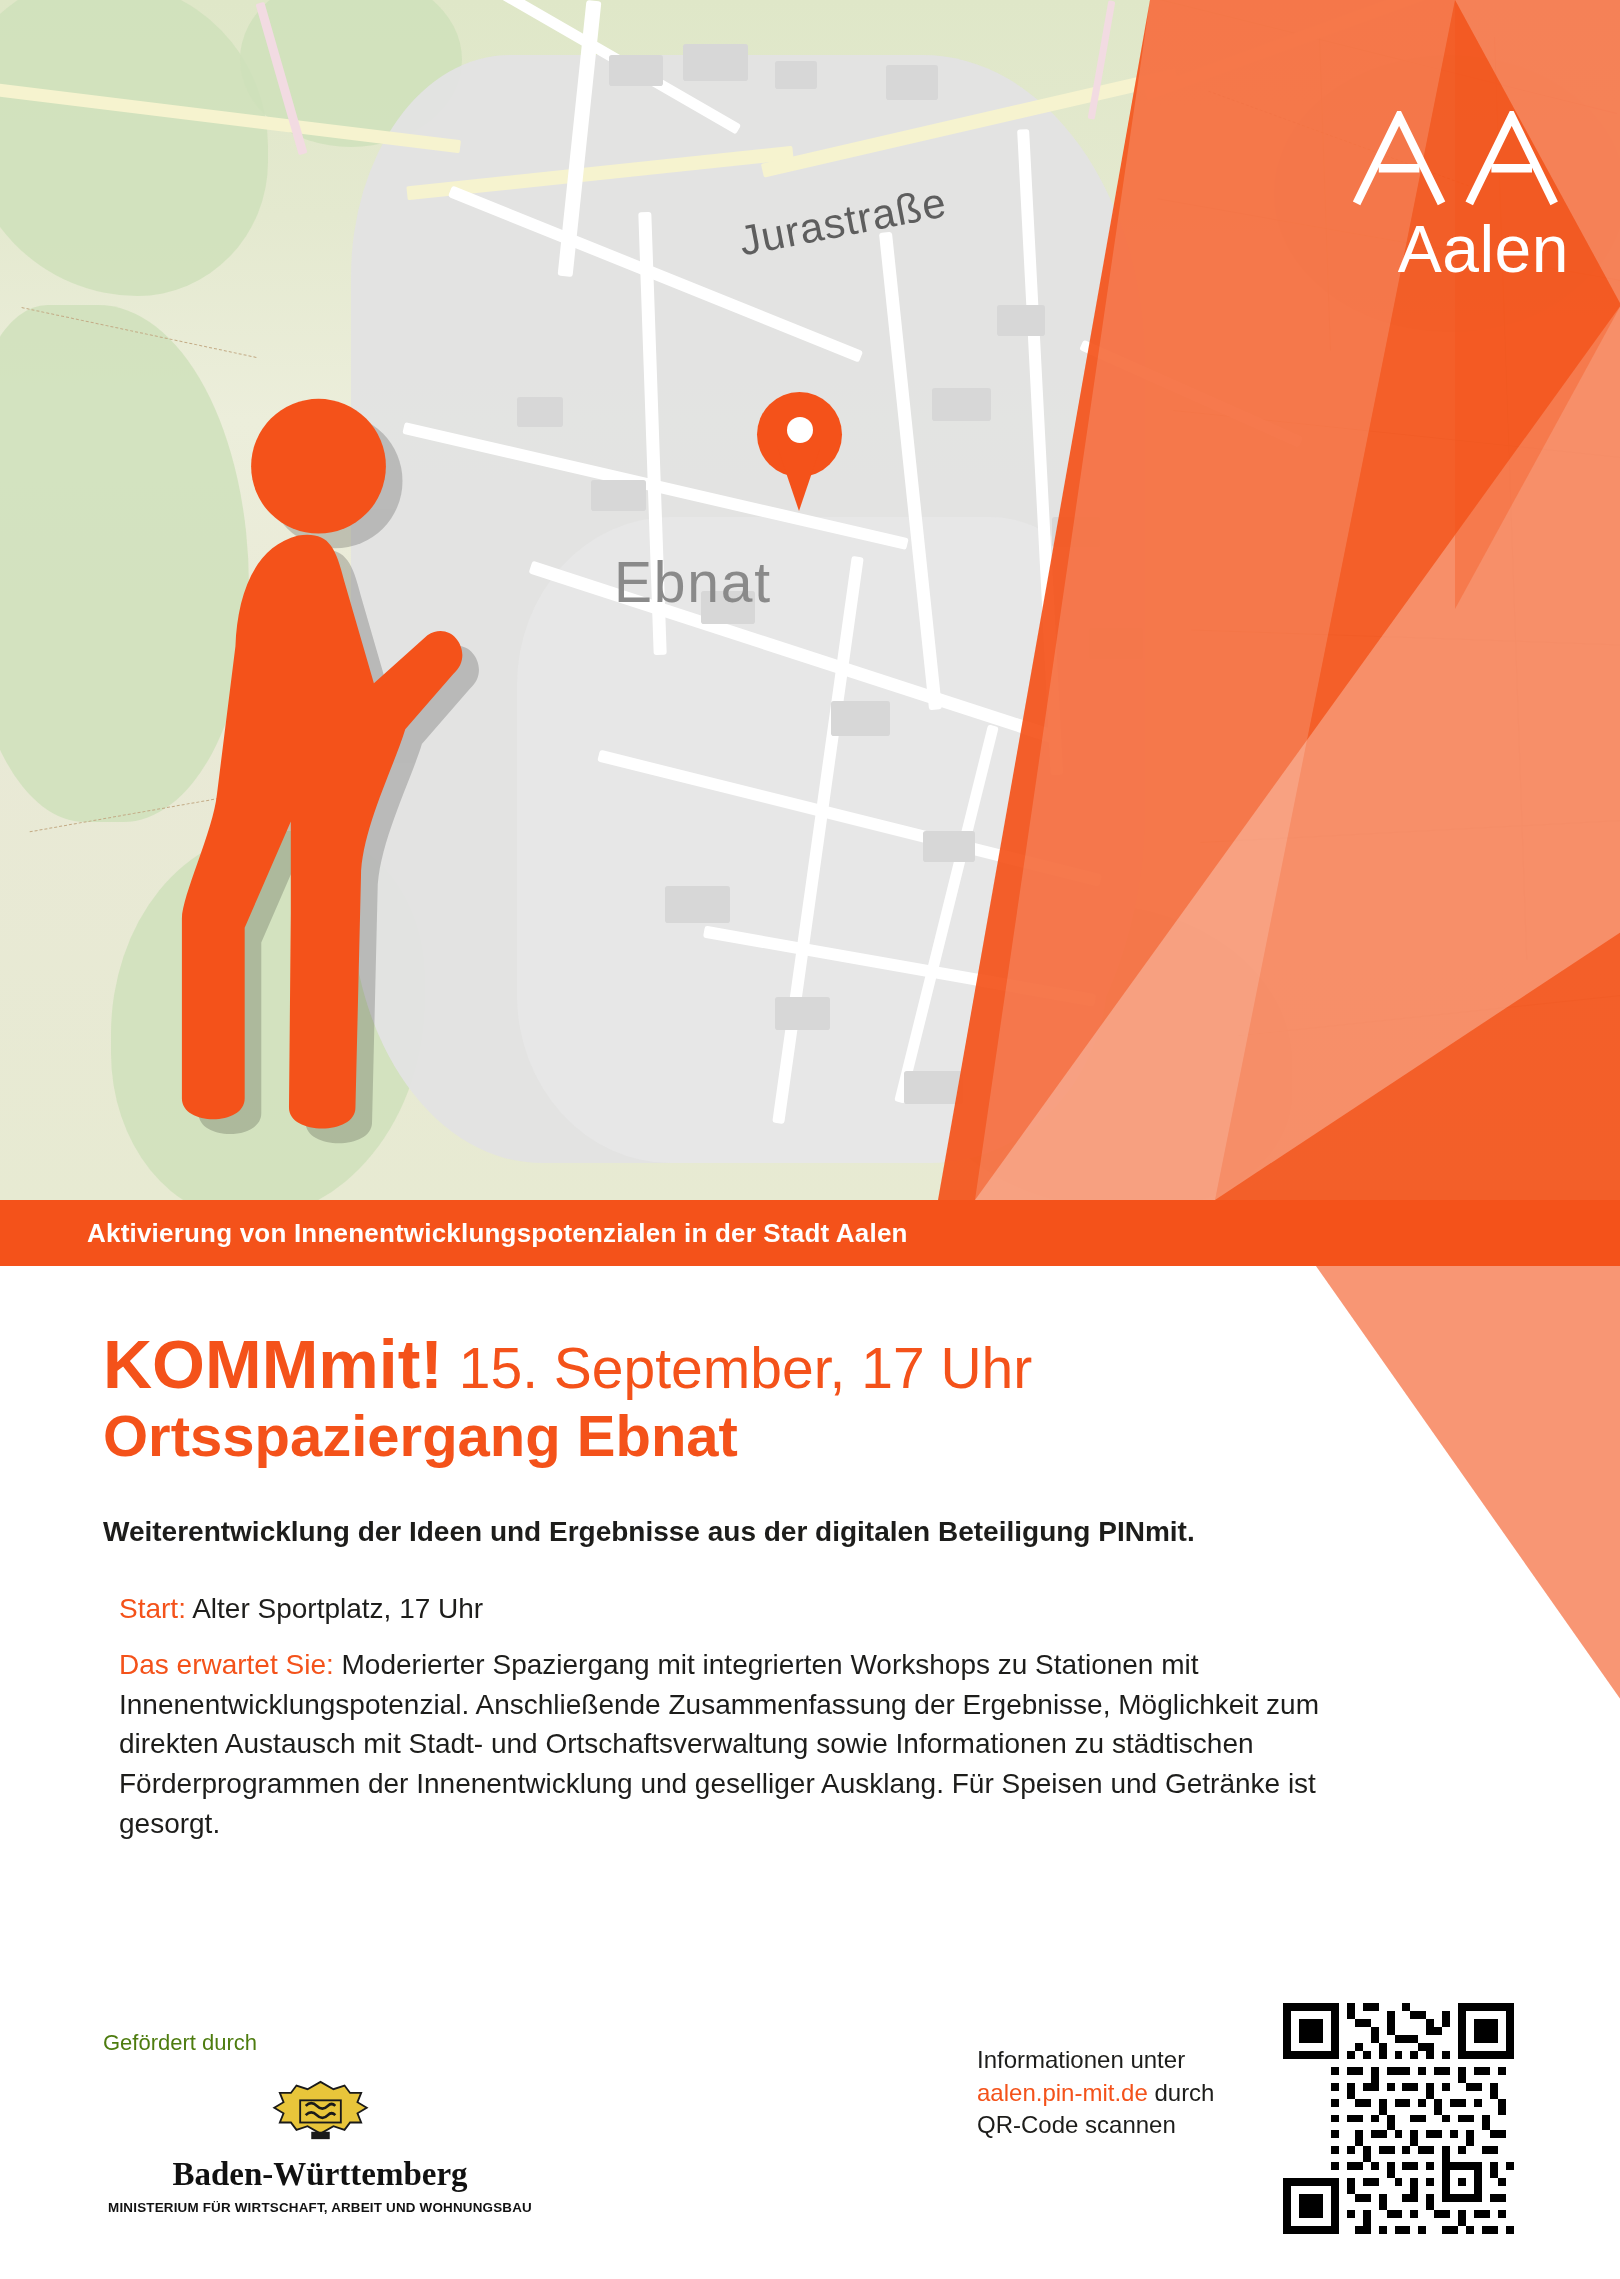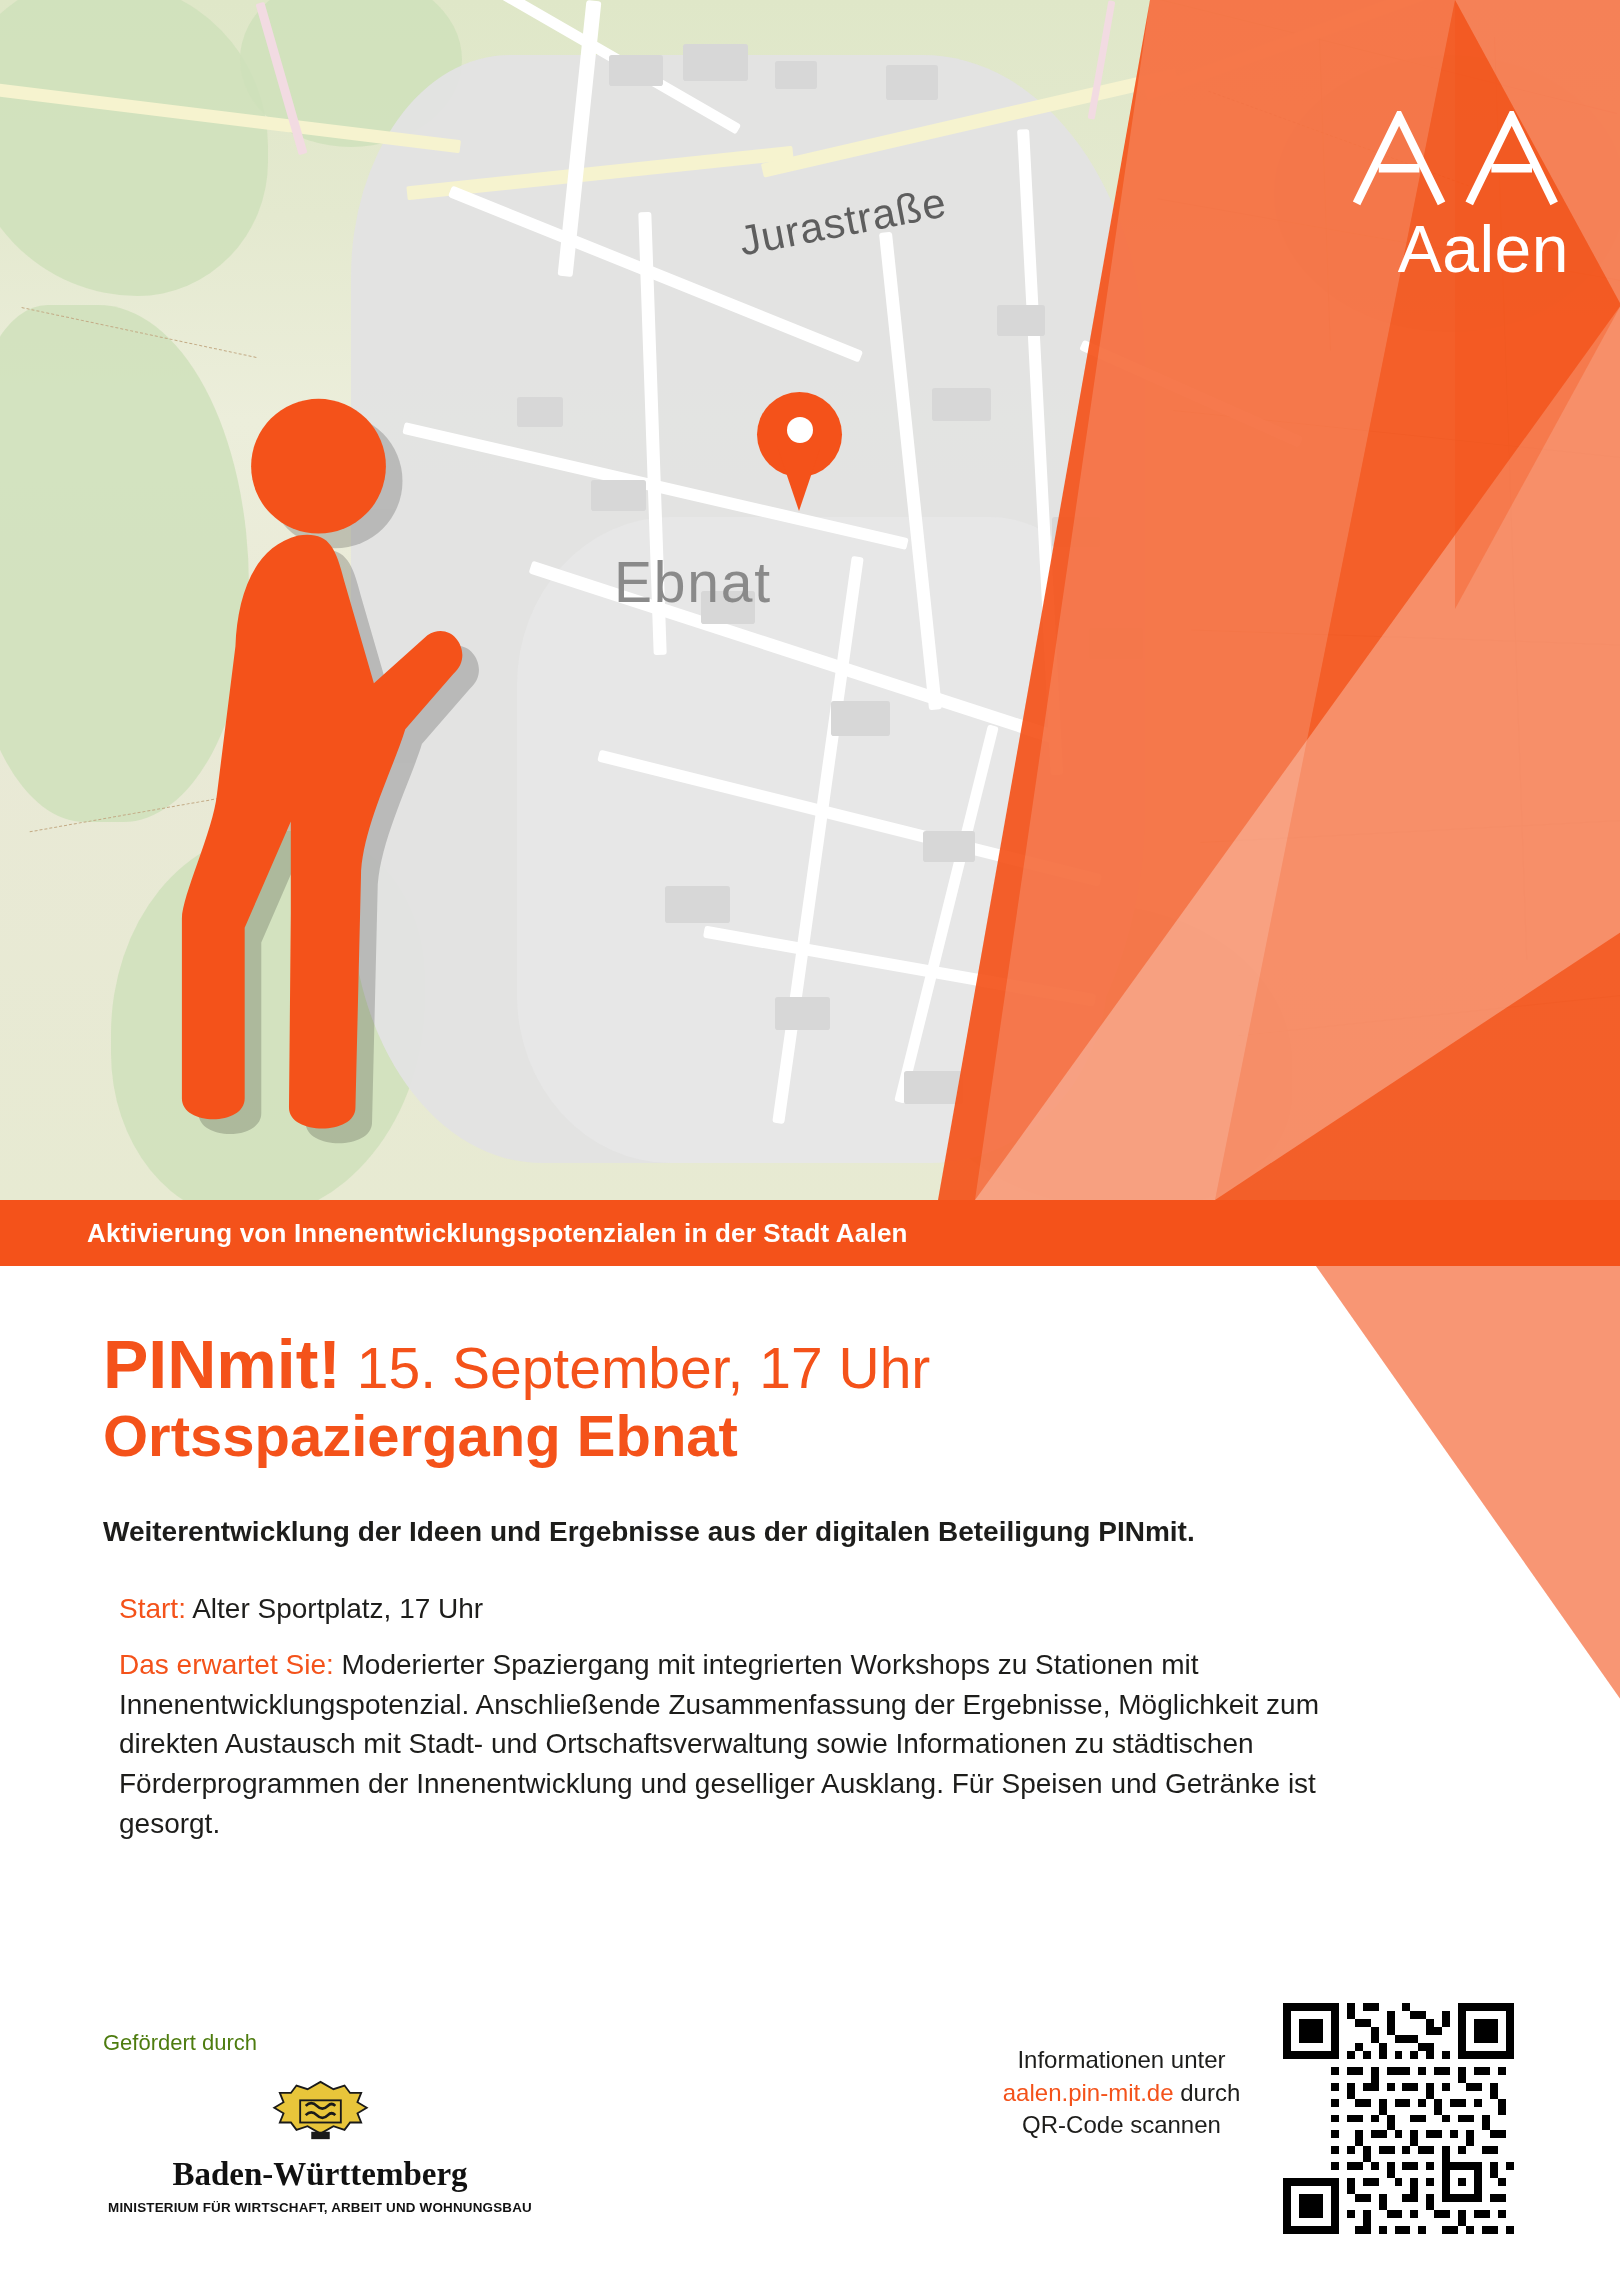--- a/index.html
+++ b/index.html
@@ -135,22 +135,22 @@
   .funding{position:absolute;left:103px;top:2030px;width:554px;}
   .funding-label{font-size:22px;color:#4d7c0f;}
   .bw{margin-top:24px;text-align:center;width:434px;}
   .bw-crest{width:111px;height:61px;margin:0 auto;}
   .bw-name{font-family:"Liberation Serif", serif;font-weight:bold;font-size:33px;color:#111;margin-top:15px;}
   .bw-min{font-size:13.4px;color:#111;letter-spacing:0.2px;margin-top:6.5px;font-weight:bold;}
 
   
   .qr-block{position:absolute;left:969px;top:2003px;width:572px;height:231px;}
   .qr-text{
-    position:absolute;left:0;top:41px;width:305px;
-    font-size:24px;line-height:1.36;color:#1d1d1b;text-align:center;
+    position:absolute;left:8px;top:41px;width:305px;
+    font-size:24px;line-height:1.36;color:#1d1d1b;text-align:left;
   }
   .qr-text .link{color:#f4521a;}
   .qr-img{position:absolute;left:314px;top:0;width:231px;height:231px;background:#fff;}
   .qr-img svg{display:block;}
 </style>
 </head>
 <body>
 
 <div class="poster">
 
@@ -267,21 +267,21 @@
     <span>Aktivierung von Innenentwicklungspotenzialen in der Stadt Aalen</span>
   </div>
 
   <div class="wedge">
     <i style="left:0;top:0;width:480px;height:535px;background:#f4521a;opacity:.45;clip-path:polygon(305px 0, 480px 0, 480px 434px, 175px 0);"></i>
     <i style="left:0;top:0;width:480px;height:535px;background:#f4521a;opacity:.28;clip-path:polygon(175px 0, 480px 434px, 480px 0);"></i>
   </div>
 
   <div class="content">
     <div class="headline1">
-      <span class="big">PINmit!</span>
+      <span class="big">KOMMmit!</span>
       <span>15. September, 17 Uhr</span>
     </div>
     <div class="headline2">Ortsspaziergang Ebnat</div>
 
     <div class="subline">Weiterentwicklung der Ideen und Ergebnisse aus der digitalen Beteiligung PINmit.</div>
 
     <div class="details">
       <p>
         <span class="lbl">Start:</span>
         <span>Alter Sportplatz, 17 Uhr</span>

